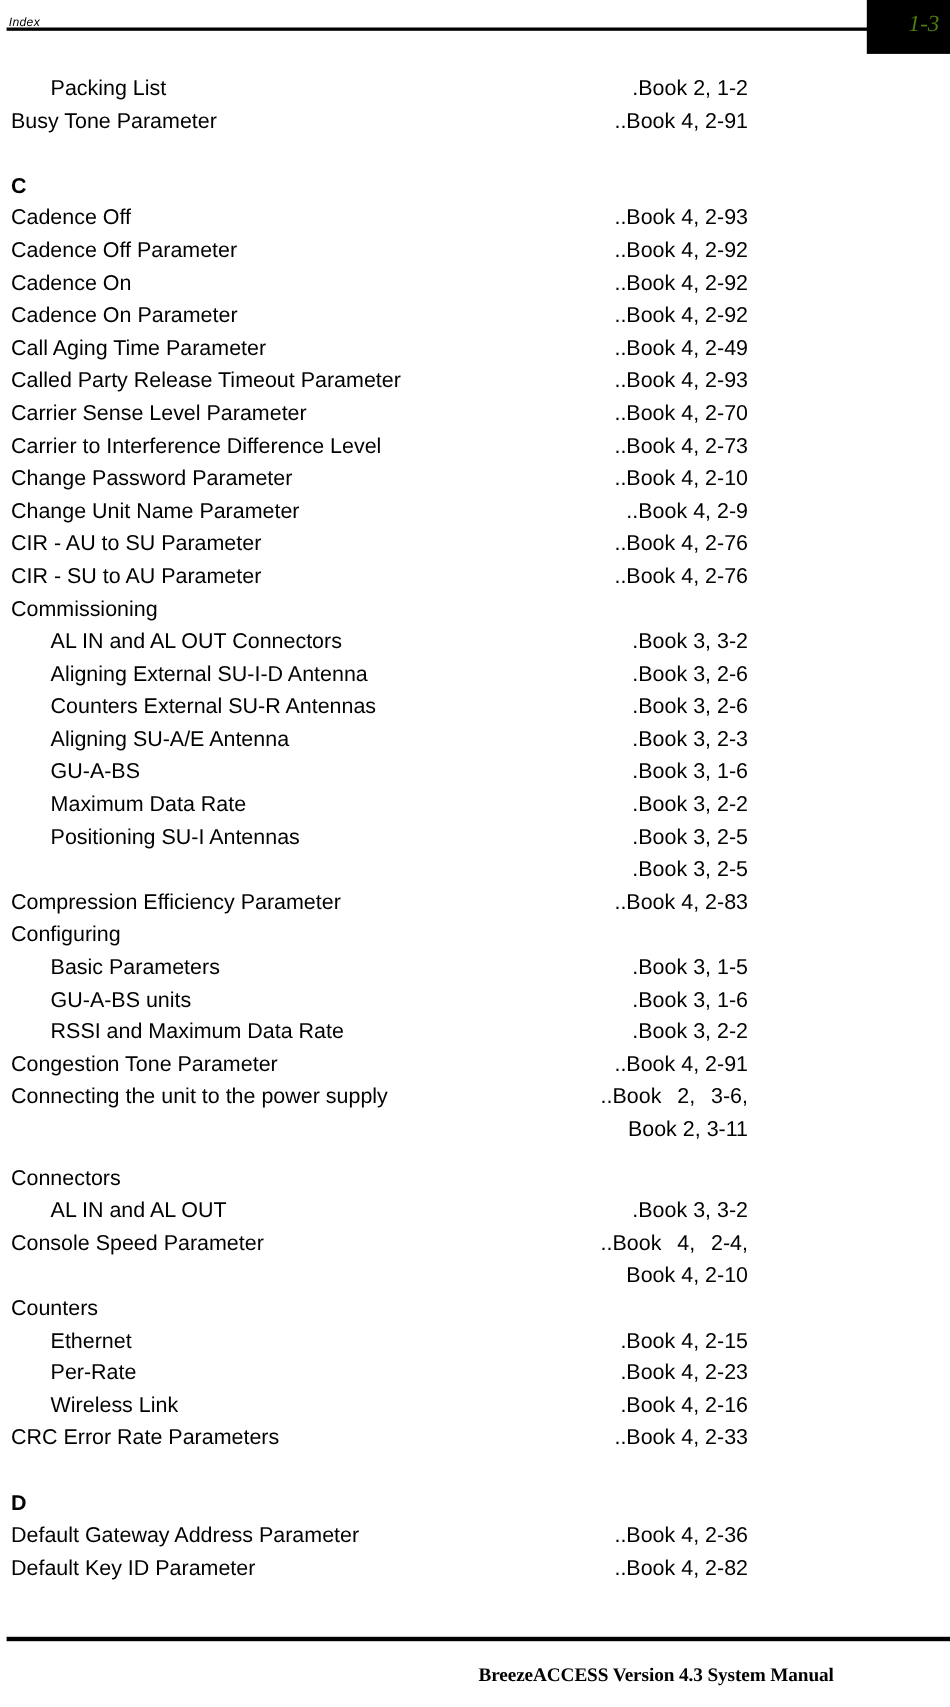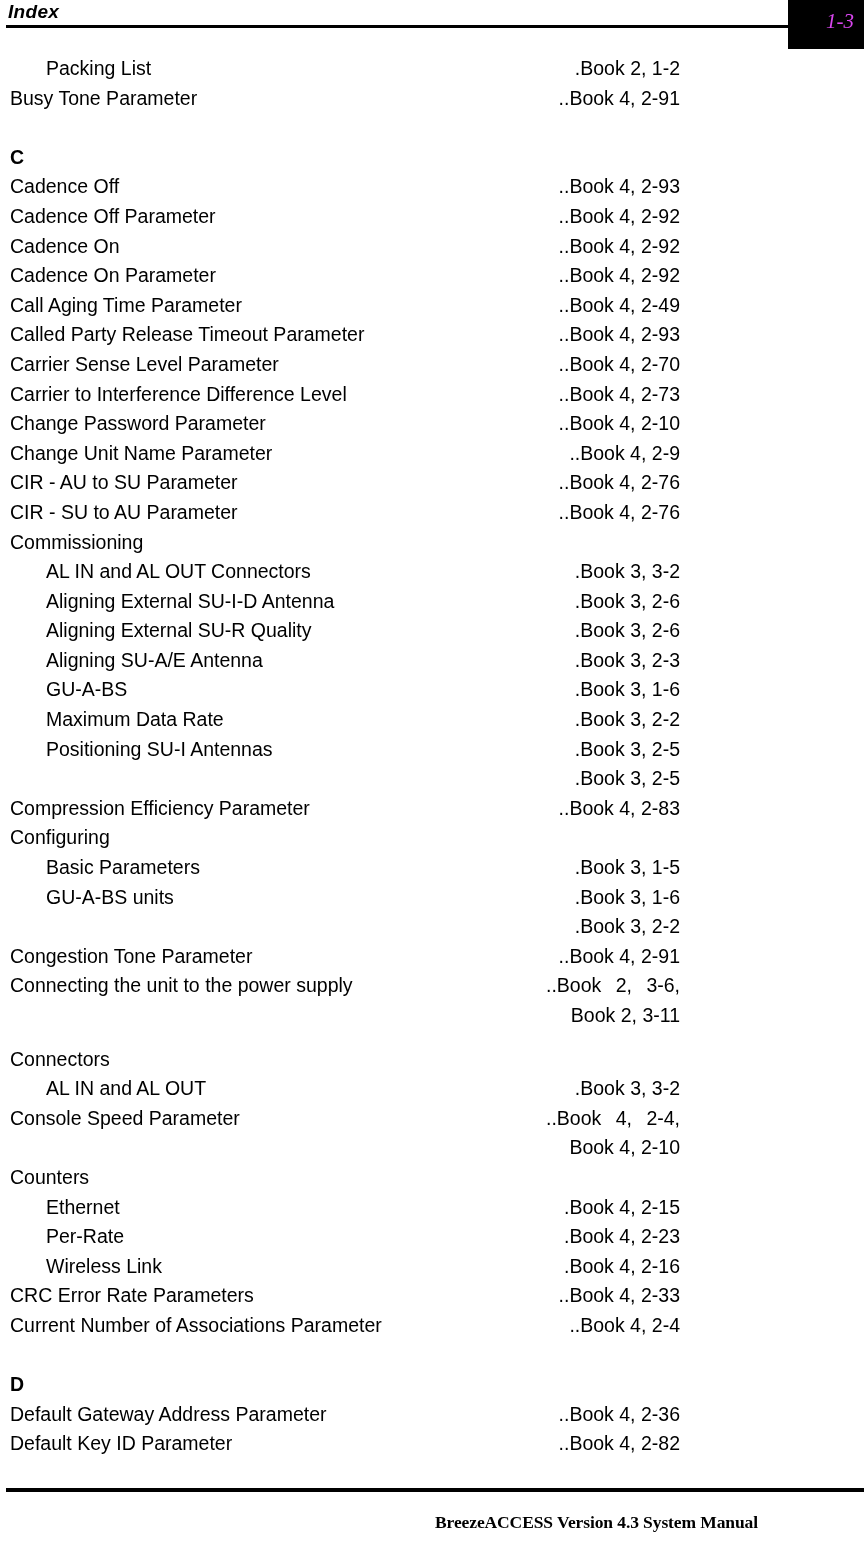--- a/index.html
+++ b/index.html
@@ -20,23 +20,23 @@
   #page-header {
     position: absolute;
     left: 0;
     top: 0;
     width: 864px;
     height: 50px;
   }
   #header-title {
     position: absolute;
     left: 8px;
-    top: 1px;
-    font-size: 19px;
-    font-weight: bold;
+    top: 15px;
+    font-size: 11px;
+    font-weight: normal;
     font-style: italic;
     letter-spacing: 0.3px;
   }
   #header-rule {
     position: absolute;
     left: 6px;
     top: 25px;
     width: 784px;
     height: 3px;
     background: #000000;
@@ -46,32 +46,32 @@
     left: 788px;
     top: 0px;
     width: 76px;
     height: 49px;
     background: #000000;
   }
   #page-number-text {
     position: absolute;
     right: 10px;
     top: 9px;
-    color: #d946ef;
+    color: #4d7c0f;
     font-family: "Liberation Serif", serif;
     font-style: italic;
     font-size: 21px;
     font-weight: normal;
   }
 
   
   #index-body {
     position: absolute;
     left: 0;
-    top: 54px;
+    top: 66px;
     width: 748px;
   }
 
   .index-row {
     position: relative;
     height: 29.6px;
     line-height: 29.6px;
     font-size: 19.5px;
     font-stretch: semi-condensed;
     white-space: nowrap;
@@ -221,21 +221,21 @@
     </div>
     <div class="index-row level-1">
       <span class="entry-label">AL IN and AL OUT Connectors</span>
       <span class="entry-ref">.Book 3, 3-2</span>
     </div>
     <div class="index-row level-1">
       <span class="entry-label">Aligning External SU-I-D Antenna</span>
       <span class="entry-ref">.Book 3, 2-6</span>
     </div>
     <div class="index-row level-1">
-      <span class="entry-label">Aligning External SU-R Quality</span>
+      <span class="entry-label">Counters External SU-R Antennas</span>
       <span class="entry-ref">.Book 3, 2-6</span>
     </div>
     <div class="index-row level-1">
       <span class="entry-label">Aligning SU-A/E Antenna</span>
       <span class="entry-ref">.Book 3, 2-3</span>
     </div>
     <div class="index-row level-1">
       <span class="entry-label">GU-A-BS</span>
       <span class="entry-ref">.Book 3, 1-6</span>
     </div>
@@ -259,20 +259,21 @@
     </div>
     <div class="index-row level-1">
       <span class="entry-label">Basic Parameters</span>
       <span class="entry-ref">.Book 3, 1-5</span>
     </div>
     <div class="index-row level-1">
       <span class="entry-label">GU-A-BS units</span>
       <span class="entry-ref">.Book 3, 1-6</span>
     </div>
     <div class="index-row level-1">
+      <span class="entry-label">RSSI and Maximum Data Rate</span>
       <span class="entry-ref">.Book 3, 2-2</span>
     </div>
     <div class="index-row level-0">
       <span class="entry-label">Congestion Tone Parameter</span>
       <span class="entry-ref">..Book 4, 2-91</span>
     </div>
     <div class="index-row level-0">
       <span class="entry-label">Connecting the unit to the power supply</span>
       <span class="entry-ref spaced">..Book 2, 3-6,</span>
     </div>
@@ -305,24 +306,20 @@
       <span class="entry-label">Per-Rate</span>
       <span class="entry-ref">.Book 4, 2-23</span>
     </div>
     <div class="index-row level-1">
       <span class="entry-label">Wireless Link</span>
       <span class="entry-ref">.Book 4, 2-16</span>
     </div>
     <div class="index-row level-0">
       <span class="entry-label">CRC Error Rate Parameters</span>
       <span class="entry-ref">..Book 4, 2-33</span>
-    </div>
-    <div class="index-row level-0">
-      <span class="entry-label">Current Number of Associations Parameter</span>
-      <span class="entry-ref">..Book 4, 2-4</span>
     </div>
     <div class="gap-row"></div>
     <div class="letter-heading">
       <span class="letter-text">D</span>
     </div>
     <div class="index-row level-0">
       <span class="entry-label">Default Gateway Address Parameter</span>
       <span class="entry-ref">..Book 4, 2-36</span>
     </div>
     <div class="index-row level-0">

